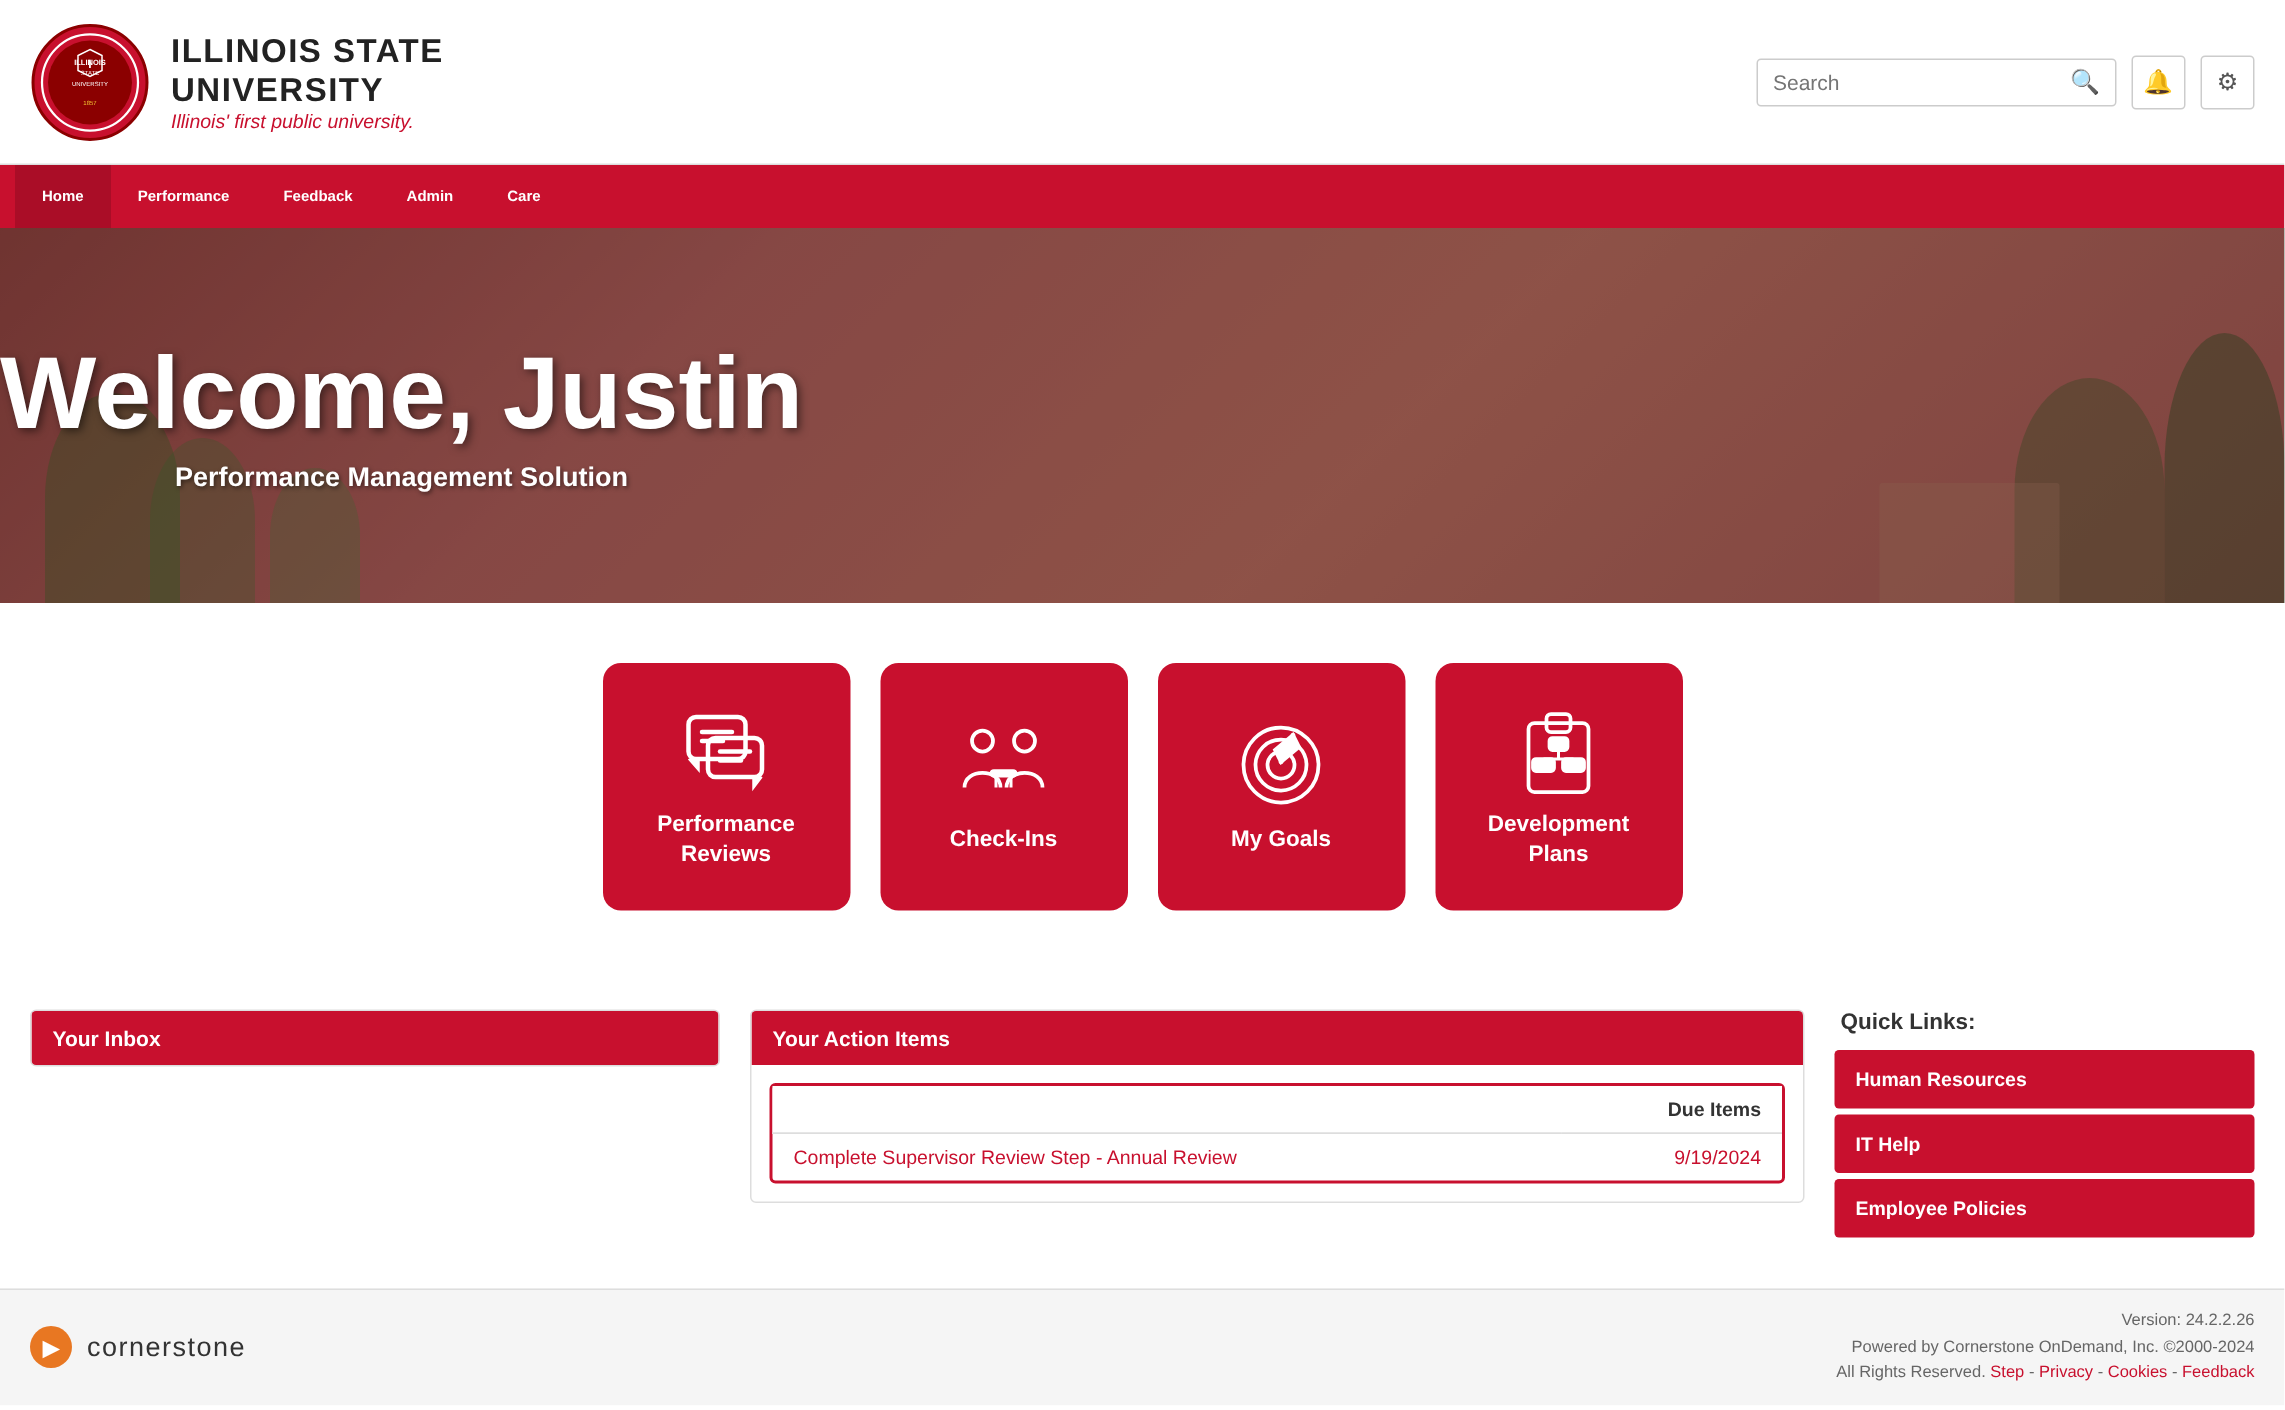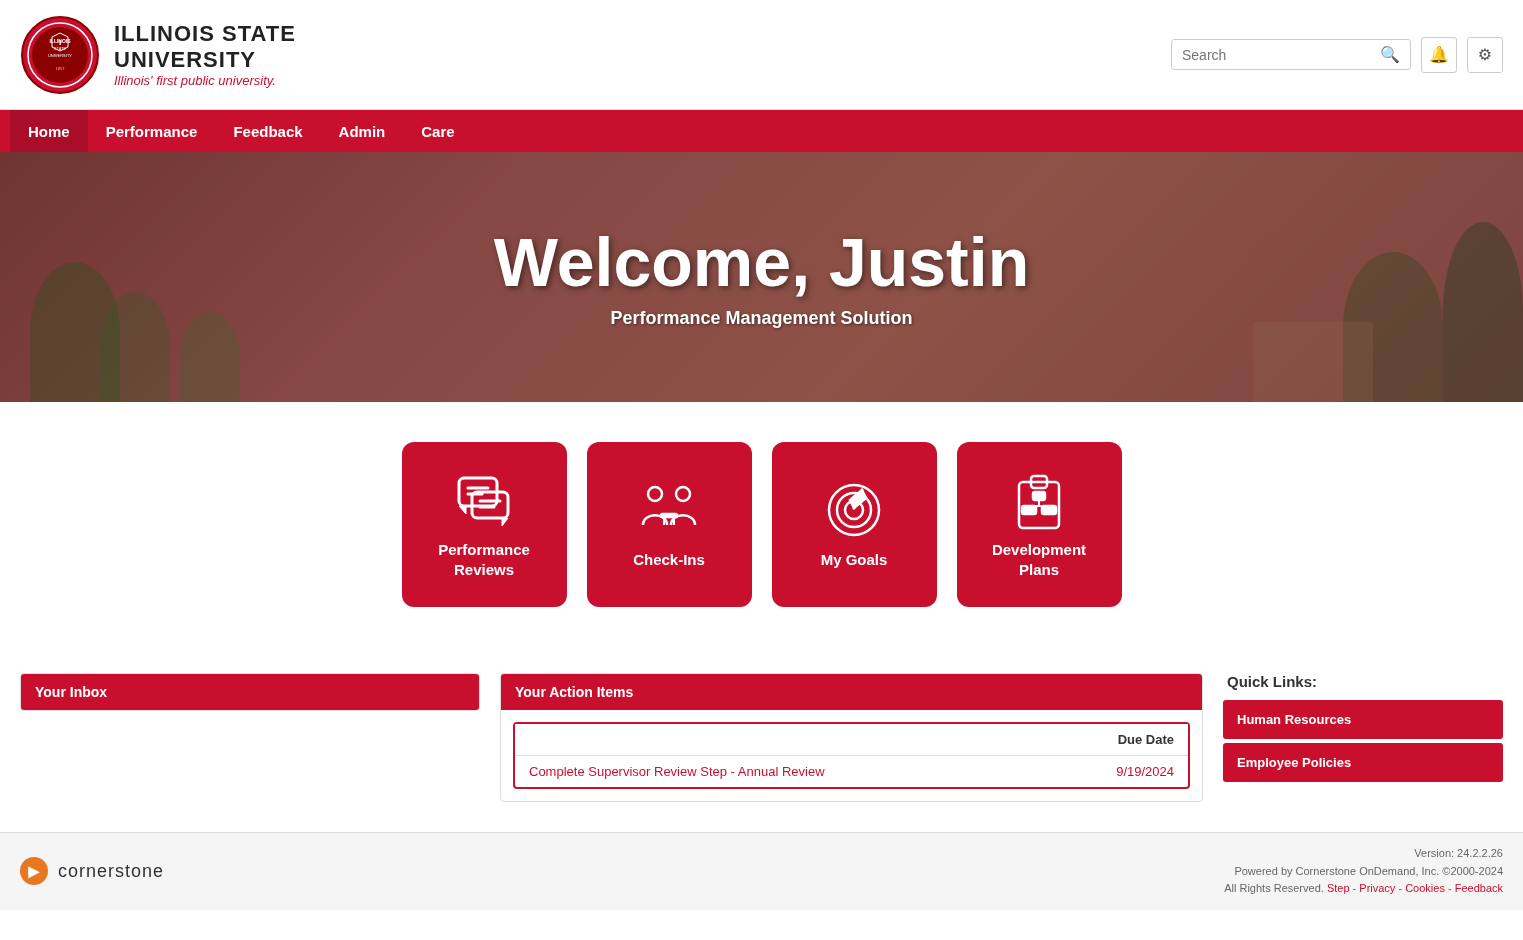--- a/index.html
+++ b/index.html
@@ -81,21 +81,21 @@
     
     .nav-bar {
       background: #c8102e;
       display: flex;
       align-items: center;
       height: 42px;
       padding: 0 10px;
     }
     .nav-item {
       color: #fff;
-      font-size: 15px;
+      font-size: 10px;
       font-weight: 600;
       padding: 0 18px;
       height: 42px;
       display: flex;
       align-items: center;
       cursor: pointer;
       text-decoration: none;
     }
     .nav-item:hover, .nav-item.active {
       background: rgba(0,0,0,0.15);
@@ -103,21 +103,21 @@
 
     
     .hero {
       position: relative;
       width: 100%;
       height: 250px;
       background: #14532d;
       overflow: hidden;
       display: flex;
       align-items: center;
-      justify-content: center;
+      justify-content: flex-start;
     }
     .hero-bg {
       position: absolute;
       inset: 0;
       background: linear-gradient(135deg, #5a3030 0%, #8b5a5a 30%, #9b7060 60%, #7a5050 100%);
       opacity: 0.85;
     }
     .hero-overlay {
       position: absolute;
       inset: 0;
@@ -452,40 +452,41 @@
   </div>
 
   <div class="action-items-panel">
     <div class="panel-header">Your Action Items</div>
     <div style="padding:8px;">
       <div class="highlight-box">
         <table class="action-items-table">
           <thead>
             <tr>
               <th></th>
-              <th>Due Date</th>
+              <th>Due Items</th>
             </tr>
           </thead>
           <tbody id="action-items-tbody">
 
           <tr>
     <td>Complete Supervisor Review Step - Annual Review</td>
     <td>9/19/2024</td>
   </tr>
             </tbody>
         </table>
       </div>
     </div>
   </div>
 
   <div class="quick-links-panel">
     <div class="quick-links-title">Quick Links:</div>
     <div id="quick-links-list">
 
     <div class="quick-link-item">Human Resources</div>
+        <div class="quick-link-item">IT Help</div>
         <div class="quick-link-item">Employee Policies</div>
       </div>
   </div>
 
 </div>
 
 <footer class="footer">
   <div class="footer-logo">
     <div class="footer-logo-icon">▶</div>
     <span class="footer-logo-text">cornerstone</span>

